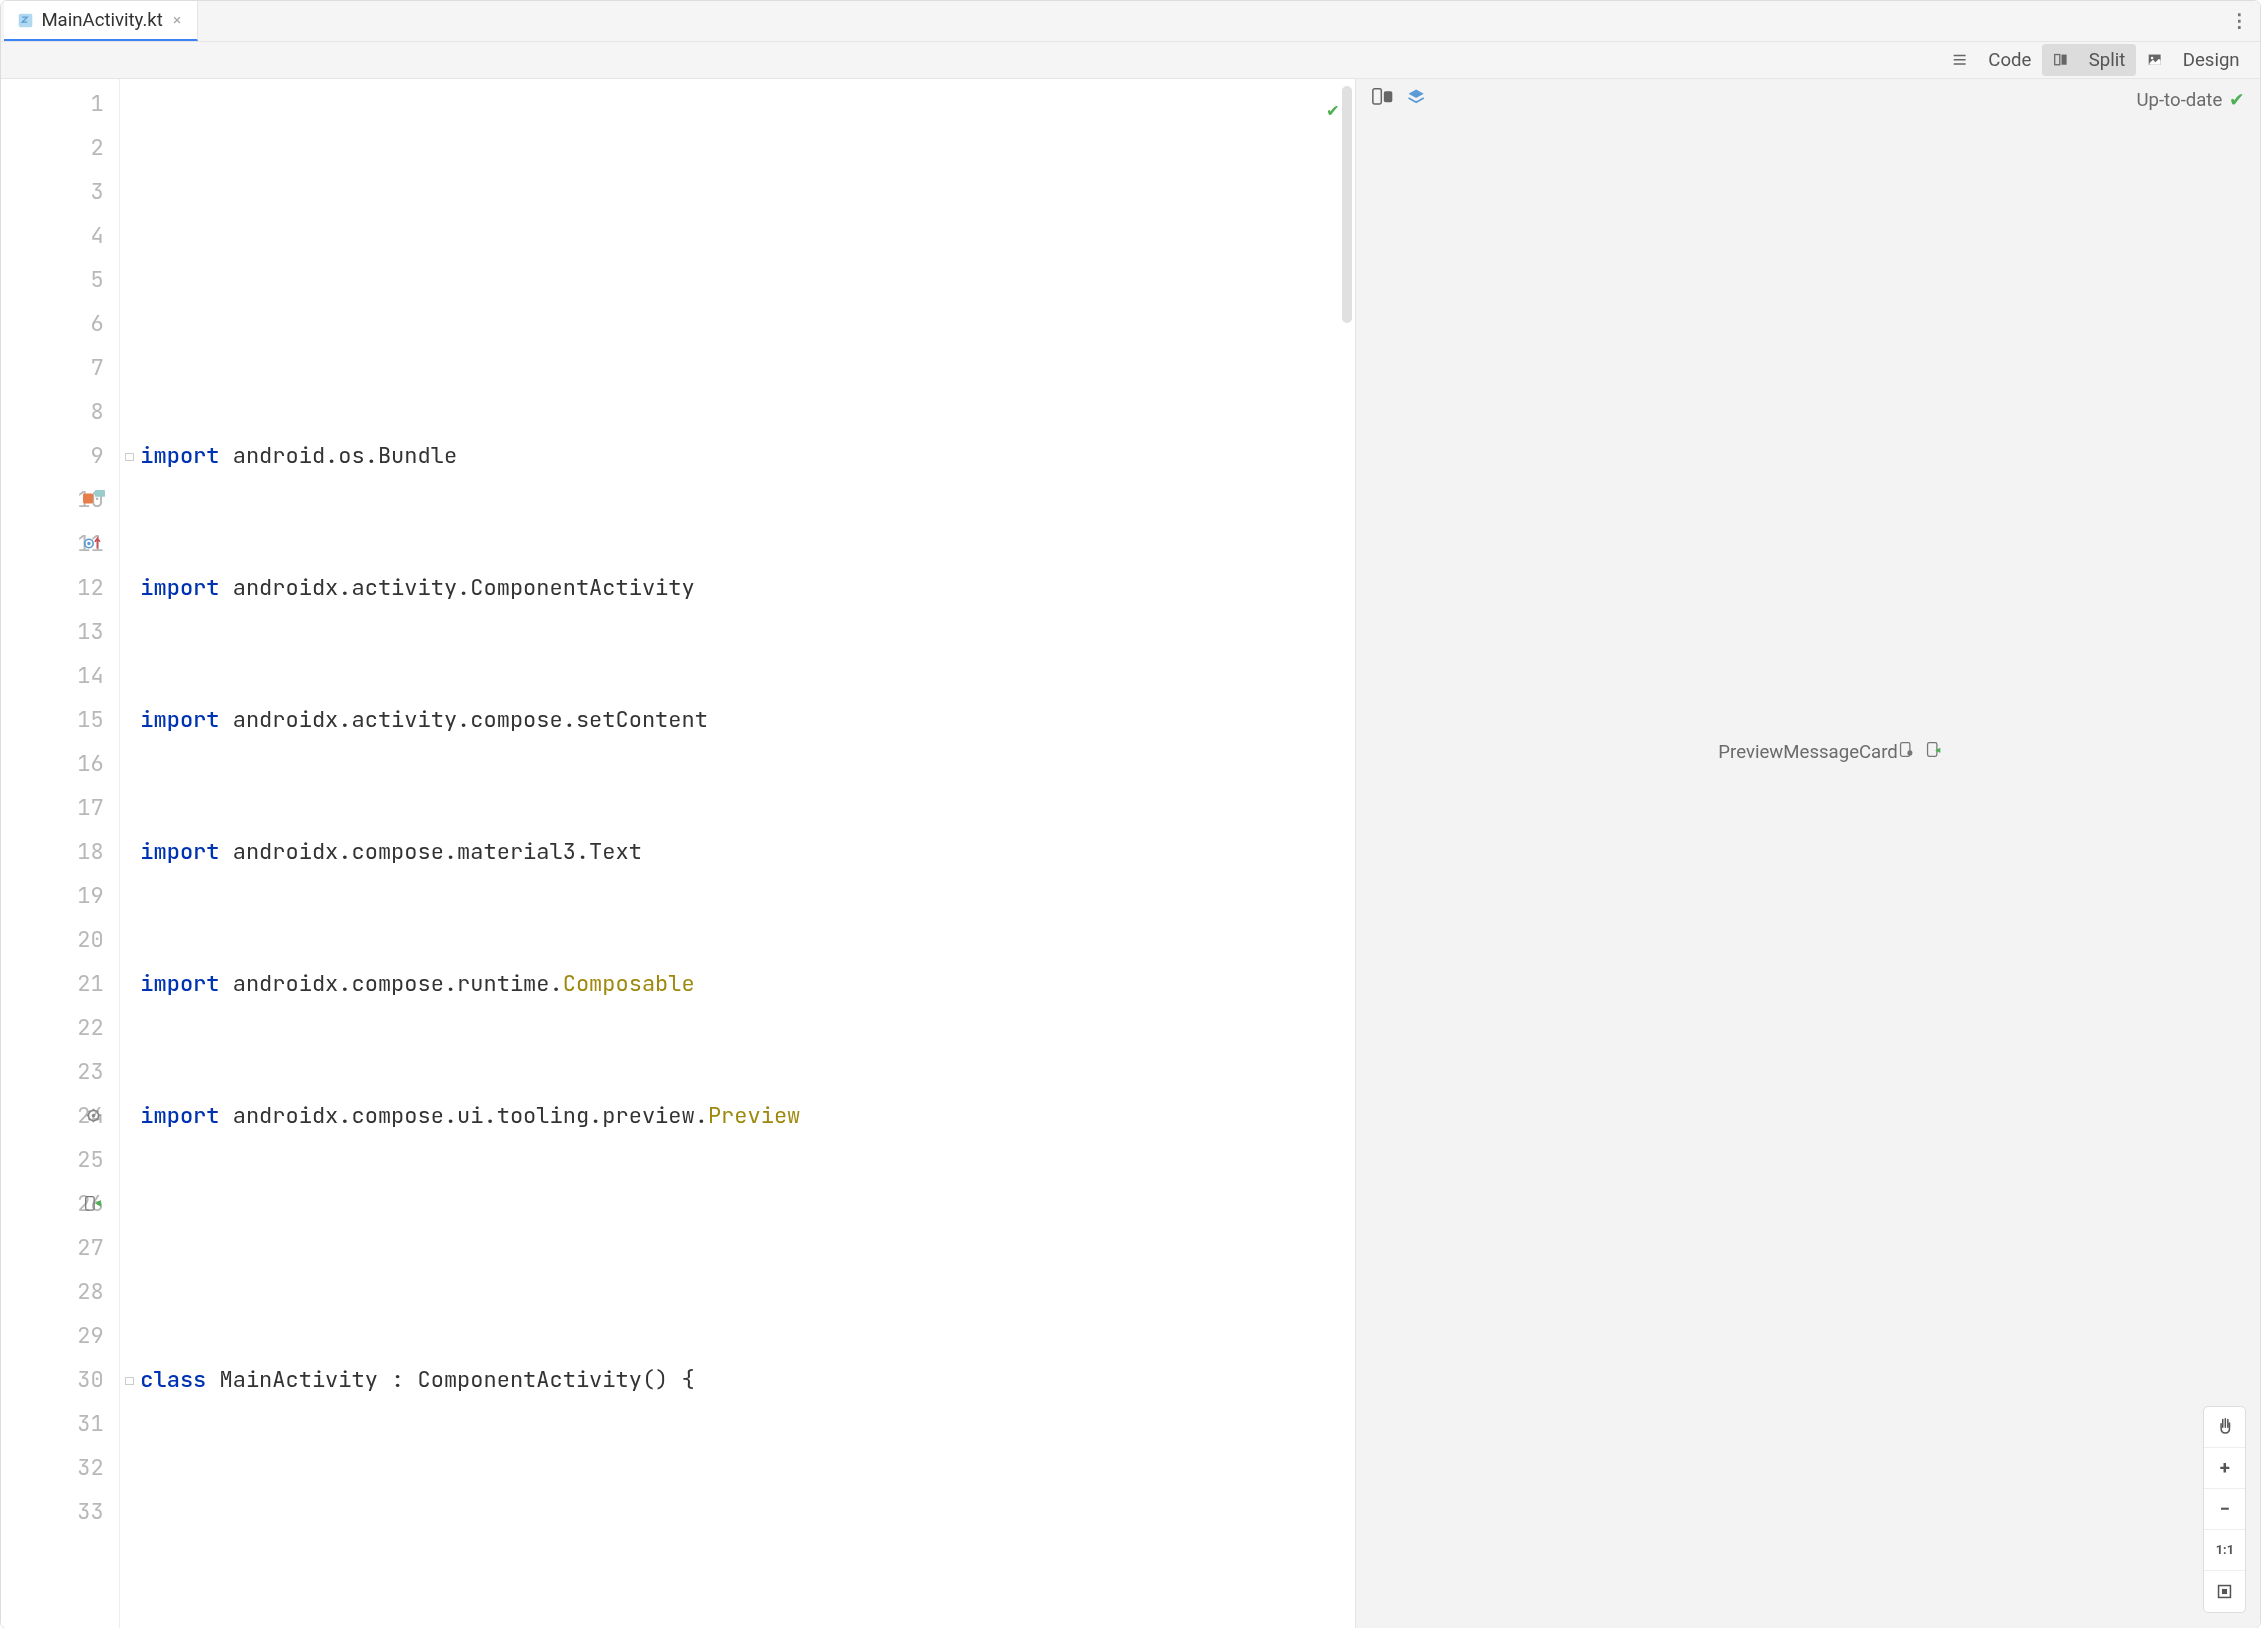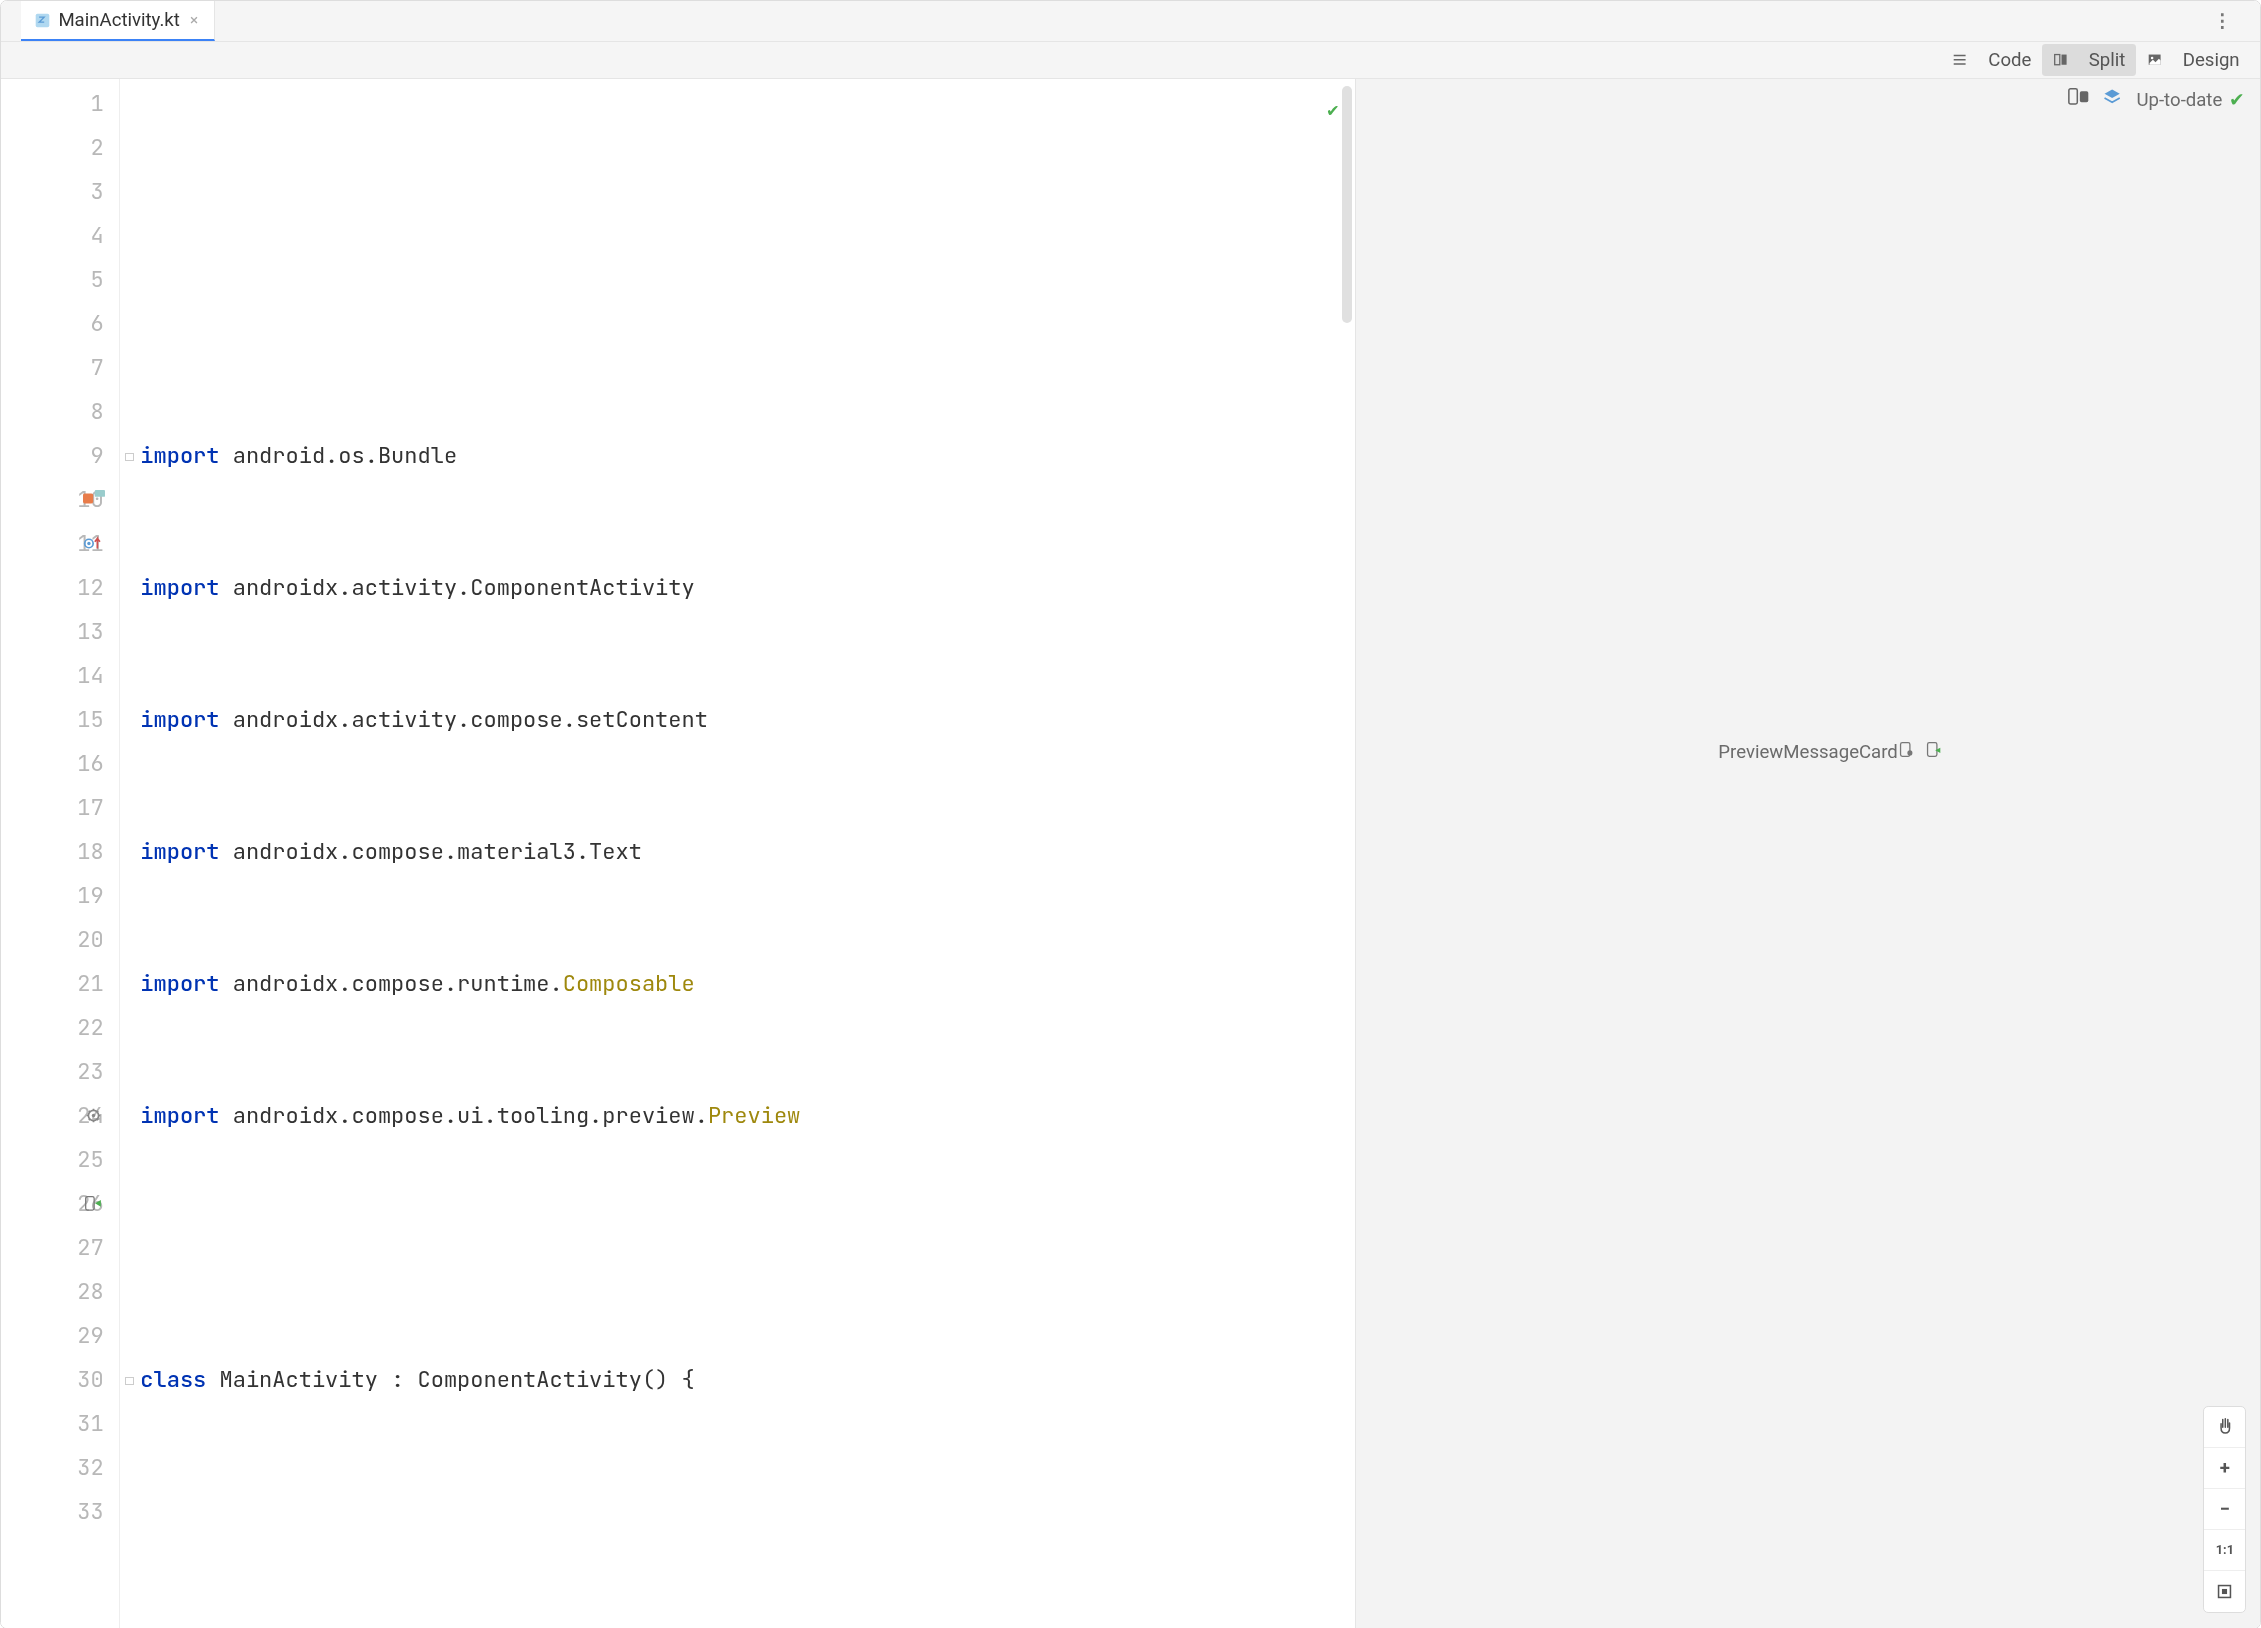--- a/index.html
+++ b/index.html
@@ -22,21 +22,21 @@
       overflow: hidden;
     }
     
     .tab-bar {
       height: 41px;
       background: #f5f5f5;
       border-bottom: 0.8px solid #e5e5e5;
       display: flex;
       align-items: center;
       justify-content: space-between;
-      padding: 0 20px;
+      padding: 0 3px;
     }
     .tabs { display: flex; align-items: center; height: 100%; }
     .tab {
       display: flex;
       align-items: center;
       gap: 6.8px;
       padding: 0 12px;
       height: 100%;
       background: #fff;
       border-right: 0.8px solid #e5e5e5;
@@ -172,21 +172,21 @@
       min-width: 509px;
       background: #f3f3f3;
       display: flex;
       flex-direction: column;
       position: relative;
     }
     .preview-toolbar {
       height: 41px;
       display: flex;
       align-items: center;
-      justify-content: flex-end;
+      justify-content: space-between;
       padding: 0 15.3px;
       color: #6b6b6b;
       font-size: 18.6px;
       gap: 14px;
     }
     .preview-toolbar-left { display: flex; gap: 12px; }
     .preview-toolbar-icon { color: #6b6b6b; cursor: pointer; }
     .preview-toolbar-right { display: flex; gap: 6.8px; align-items: center; }
     .preview-status { color: #6b6b6b; font-size: 18.6px; }
     .preview-status-ok { color: #4caf50; }

